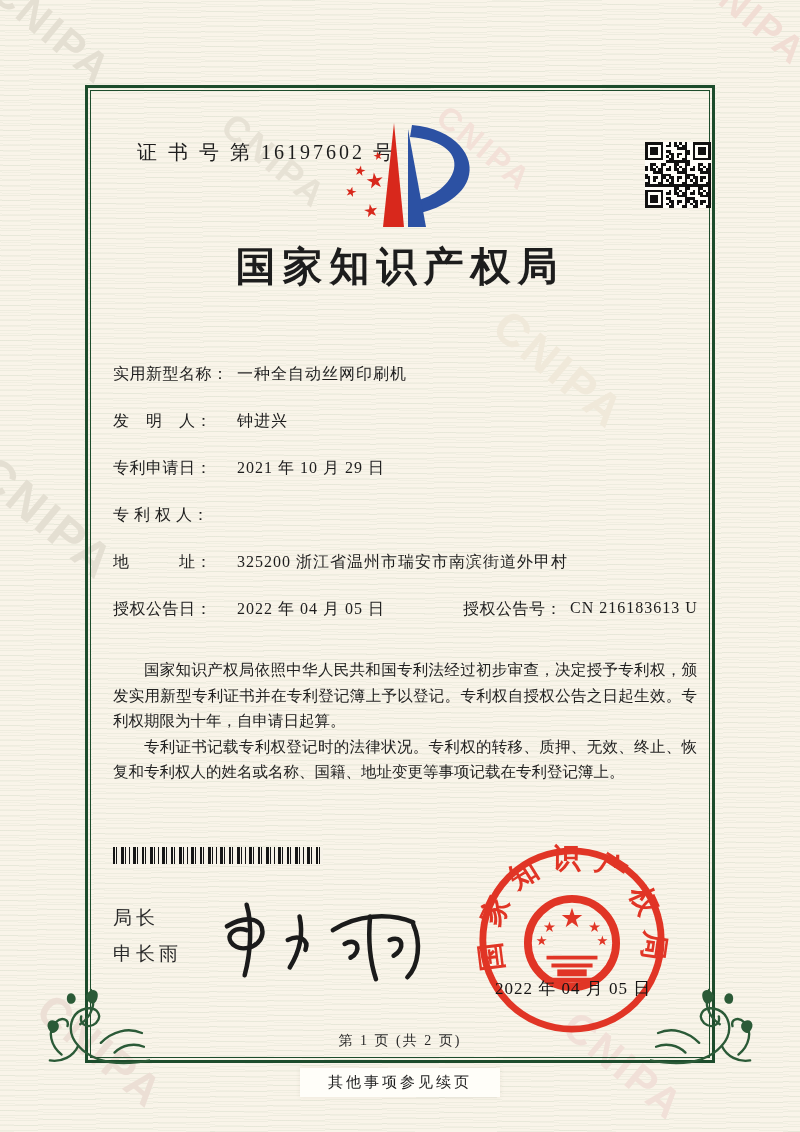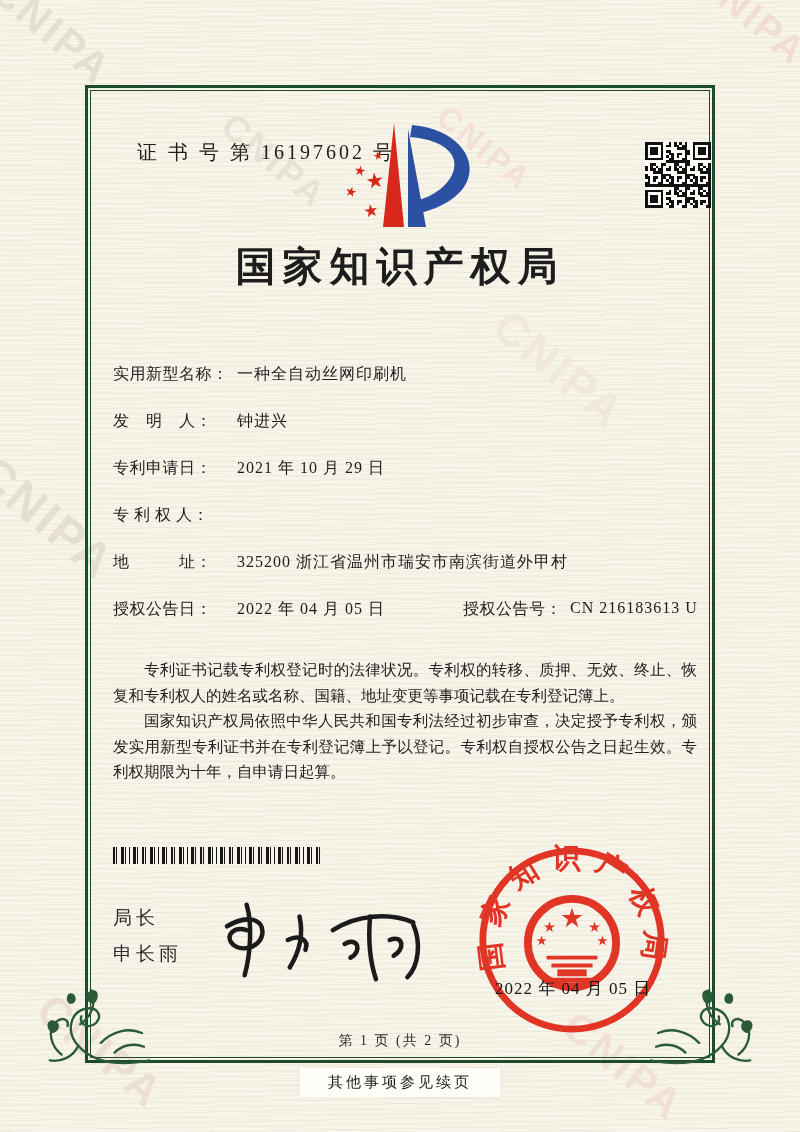--- a/index.html
+++ b/index.html
@@ -518,22 +518,22 @@
       </div>
       <div class="frow">
         <span class="flabel">授权公告日：</span>
         <span class="fvalue fvalue1">2022 年 04 月 05 日</span>
         <span class="flabel flabel2">授权公告号：</span>
         <span class="fvalue">CN 216183613 U</span>
       </div>
     </div>
 
     <div class="paras">
+      <p>国家知识产权局依照中华人民共和国专利法经过初步审查，决定授予专利权，颁发实用新型专利证书并在专利登记簿上予以登记。专利权自授权公告之日起生效。专利权期限为十年，自申请日起算。</p>
       <p>专利证书记载专利权登记时的法律状况。专利权的转移、质押、无效、终止、恢复和专利权人的姓名或名称、国籍、地址变更等事项记载在专利登记簿上。</p>
-      <p>国家知识产权局依照中华人民共和国专利法经过初步审查，决定授予专利权，颁发实用新型专利证书并在专利登记簿上予以登记。专利权自授权公告之日起生效。专利权期限为十年，自申请日起算。</p>
     </div>
 
     <div class="barcode"></div>
 
     <div class="sig-role">局长</div>
     <div class="sig-name">申长雨</div>
 
     <svg class="sig-hand" viewBox="0 0 230 100">
       <g stroke="#1b1b1b" stroke-width="4.6" fill="none" stroke-linecap="round" stroke-linejoin="round">
         <path d="M34,14 C40,34 38,64 32,86"></path>

